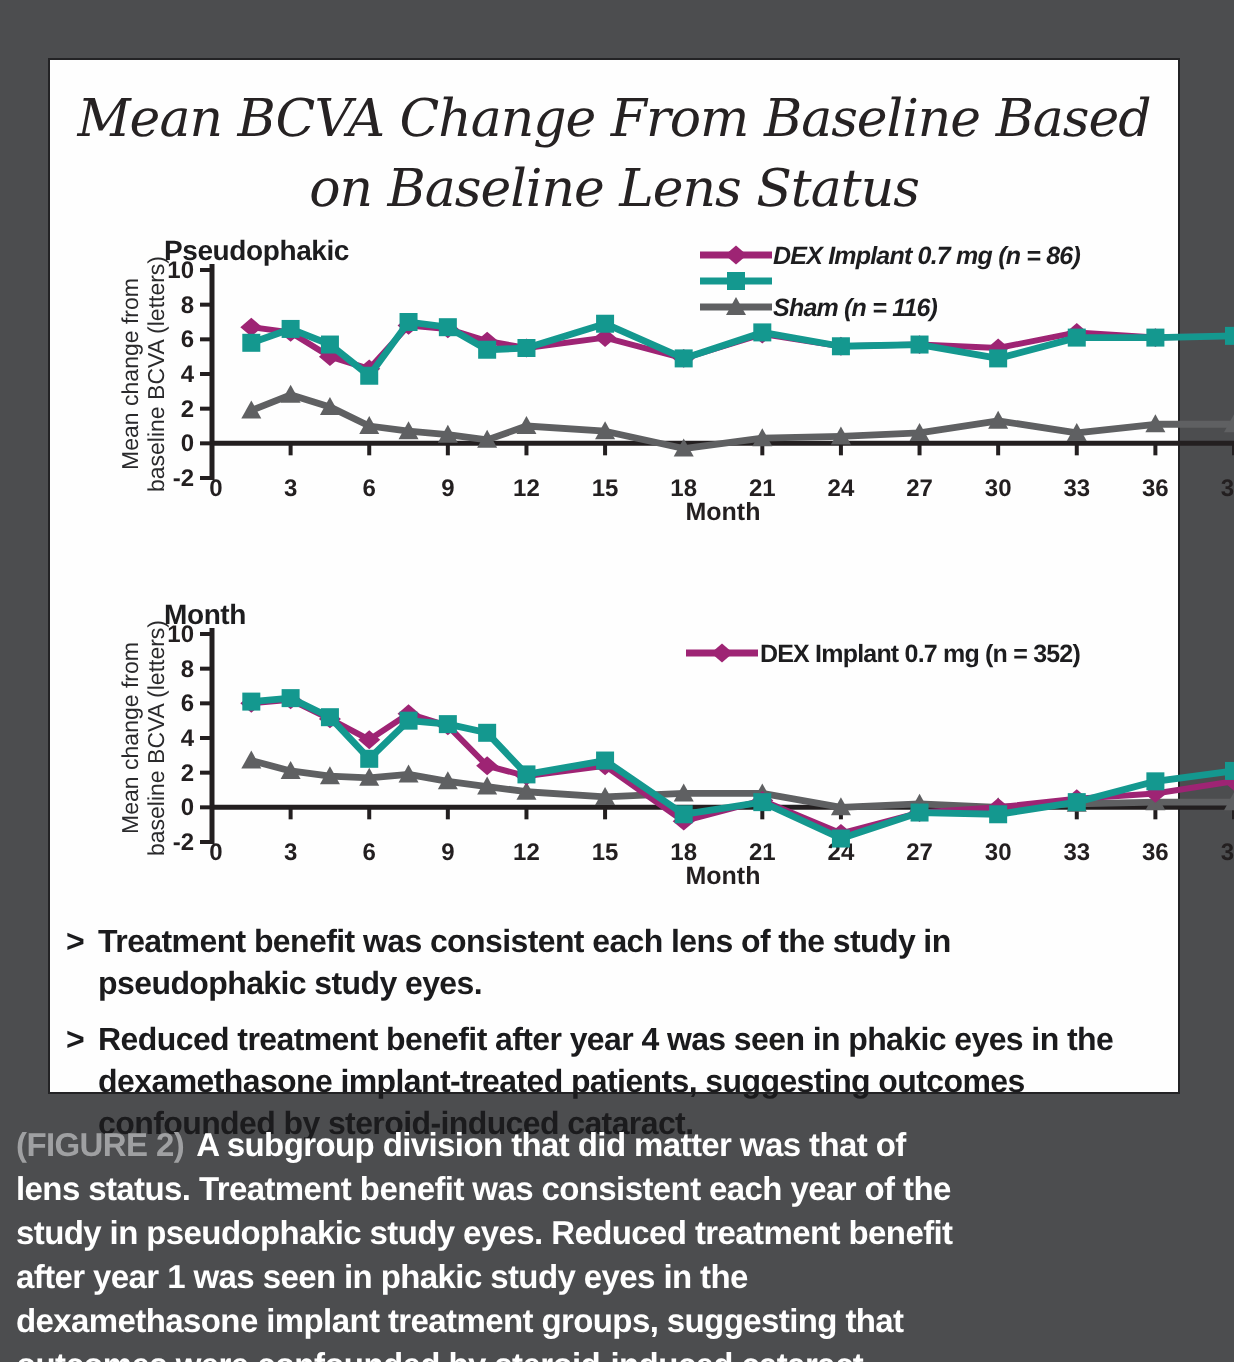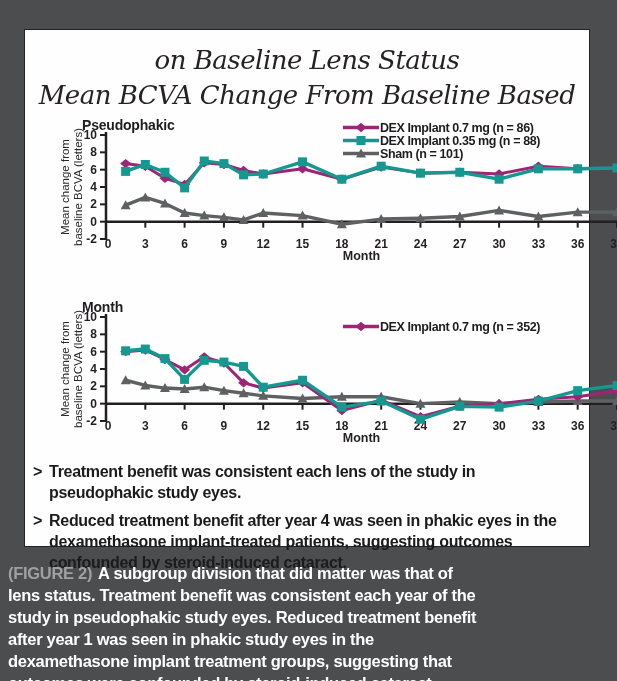--- a/index.html
+++ b/index.html
@@ -21,21 +21,21 @@
     letter-spacing:-0.5px;
   }
   .chart{position:relative;width:488px;margin-left:11px;padding-left:24px;}
   .chart .plot-title{
     position:absolute;left:46px;top:-4px;
     font-size:14px;font-weight:700;color:#1d1d1f;letter-spacing:-0.2px;
   }
   #chart-pseudophakic{margin-top:8px;height:142px;}
   #chart-phakic{margin-top:40px;height:142px;}
   .legend{position:absolute;right:8px;}
-  #chart-pseudophakic .legend{top:0px;}
+  #chart-pseudophakic .legend{top:0px;font-style:italic;}
   #chart-phakic .legend{top:17px;}
   .legend-row{display:flex;align-items:center;height:13px;}
   .legend-row svg{flex:0 0 auto;margin-right:1px;}
   .legend-label{
     font-size:12.5px;font-weight:700;color:#1d1d1f;
     letter-spacing:-0.4px;white-space:nowrap;
   }
   .bullets{margin:16px 8px 0 8px;}
   .bullet{
     display:flex;margin-bottom:7px;
@@ -50,22 +50,22 @@
     color:#ffffff;letter-spacing:-0.3px;
   }
   .caption .ctag{color:#9fa0a2;margin-right:6px;}
   svg text{font-family:"Liberation Sans",sans-serif;}
 </style>
 </head>
 <body>
 
 <div class="panel">
   <div class="fig-title">
+    <div>Mean BCVA Change From Baseline Based</div>
     <div>on Baseline Lens Status</div>
-    <div>Mean BCVA Change From Baseline Based</div>
   </div>
 
   <div class="chart" id="chart-pseudophakic">
     <div class="plot-title">Pseudophakic</div>
     <div class="svg-mount"><svg viewBox="0 0 564 142" width="564" height="142">
           <text transform="translate(9 66) rotate(-90)" text-anchor="middle" font-size="11.5" fill="#2a2a2c">Mean change from</text>
           <text transform="translate(22 66) rotate(-90)" text-anchor="middle" font-size="11.5" fill="#2a2a2c">baseline BCVA (letters)</text>
           <line x1="46" y1="11" x2="46" y2="119" stroke="#231f20" stroke-width="2.5"></line>
           <line x1="45" y1="100.66666666666666" x2="563" y2="100.66666666666666" stroke="#231f20" stroke-width="2.5"></line>
           <line x1="40" y1="118" x2="46" y2="118" stroke="#231f20" stroke-width="2"></line>
@@ -178,28 +178,27 @@
             <line x1="0" y1="5.5" x2="36" y2="5.5" stroke="#9e2474" stroke-width="3.4"></line>
             <path d="M 12.5 5.5 L 18 0.7999999999999998 L 23.5 5.5 L 18 10.2 Z" fill="#9e2474"></path>
           </svg>
           <span class="legend-label">DEX Implant 0.7 mg (n = 86)</span>
         </div>
         <div class="legend-row">
           <svg viewBox="0 0 36 11" width="36" height="11">
             <line x1="0" y1="5.5" x2="36" y2="5.5" stroke="#14988f" stroke-width="3.4"></line>
             <rect x="13.5" y="1" width="9" height="9" fill="#14988f"></rect>
           </svg>
-          <span class="legend-label">DEX Implant 0.35 mg (n = 88)</span>
         </div>
         <div class="legend-row">
           <svg viewBox="0 0 36 11" width="36" height="11">
             <line x1="0" y1="5.5" x2="36" y2="5.5" stroke="#5f6062" stroke-width="3.4"></line>
             <path d="M 13 9.5 L 23 9.5 L 18 0.5 Z" fill="#5f6062"></path>
           </svg>
-          <span class="legend-label">Sham (n = 101)</span>
+          <span class="legend-label">Sham (n = 116)</span>
         </div>
       </div>
   </div>
 
   <div class="chart" id="chart-phakic">
     <div class="plot-title">Month</div>
     <div class="svg-mount"><svg viewBox="0 0 564 142" width="564" height="142">
           <text transform="translate(9 66) rotate(-90)" text-anchor="middle" font-size="11.5" fill="#2a2a2c">Mean change from</text>
           <text transform="translate(22 66) rotate(-90)" text-anchor="middle" font-size="11.5" fill="#2a2a2c">baseline BCVA (letters)</text>
           <line x1="46" y1="11" x2="46" y2="119" stroke="#231f20" stroke-width="2.5"></line>

